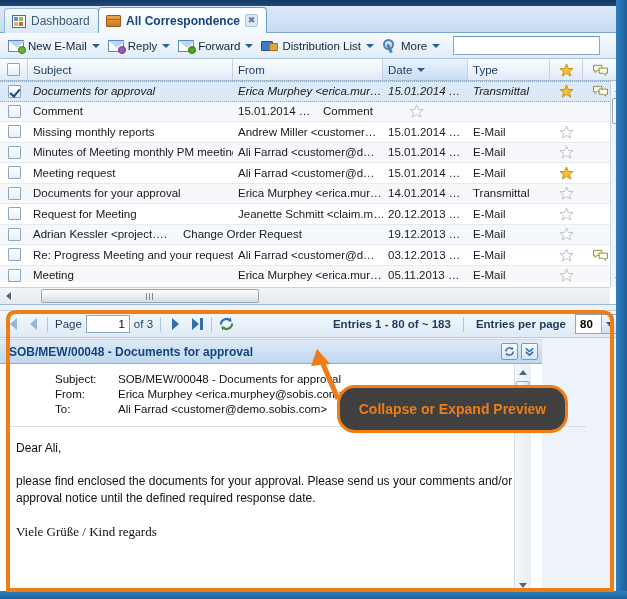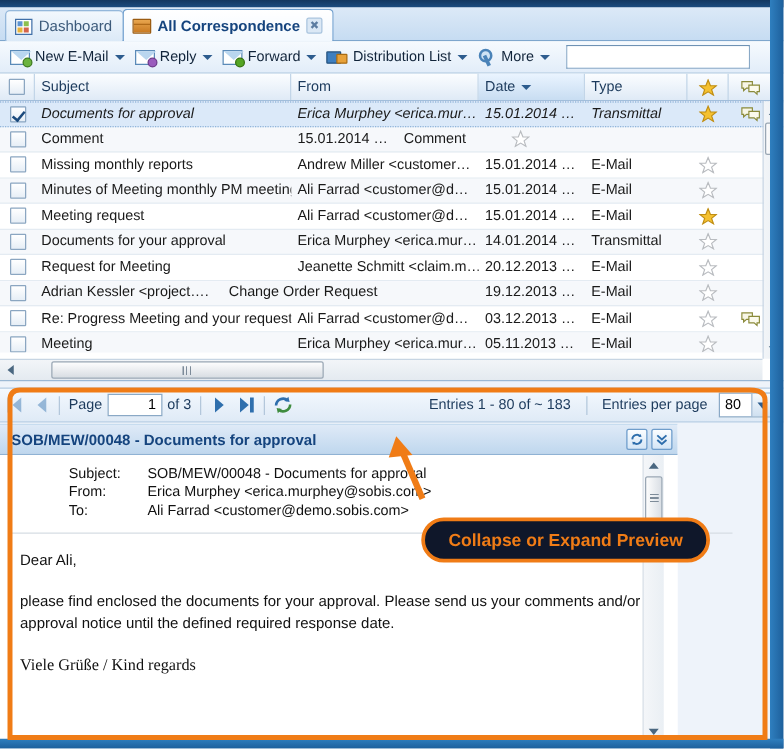--- a/index.html
+++ b/index.html
@@ -224,21 +224,21 @@
   .pg-input {
     width: 44px; height: 18px; border: 1px solid #8aa9c6; background: #fff;
     text-align: right; padding: 0 4px; font-size: 11.5px;
     font-family: "Liberation Sans", sans-serif; outline:none;
   }
   .tri-big-r { width:0;height:0;border-top:6px solid transparent;border-bottom:6px solid transparent;border-left:9px solid #2f6fad; }
   .tri-big-l { width:0;height:0;border-top:6px solid transparent;border-bottom:6px solid transparent;border-right:9px solid #2f6fad; }
   .bar-l { width:3px; height:12px; background:#2f6fad; margin-right:1px; }
   .bar-r { width:3px; height:12px; background:#2f6fad; margin-left:1px; }
   .refresh-ico { width:16px;height:16px; position:relative; display:block; }
-  .pg-right { margin-left: auto; display: flex; align-items: center; padding-right: 8px; gap: 5px; }
+  .pg-right { margin-left: auto; display: flex; align-items: center; padding-right: 8px; gap: 5px; font-weight: bold; }
   .epp-select {
     width: 44px; height: 20px; border: 1px solid #8aa9c6; background: #fff;
     display: flex; align-items: center; justify-content: space-between;
     font-size: 11.5px; padding-left: 4px; cursor: pointer;
   }
   .epp-arrow {
     width: 17px; height: 18px; background: linear-gradient(#f6fafd,#cfe0f0);
     border-left: 1px solid #9ab6d2; display:flex; align-items:center; justify-content:center;
   }
 
@@ -282,23 +282,23 @@
 
   
   .edge-right { position:absolute; right:0; top:0; width:11px; height:599px;
                 background: linear-gradient(90deg,#2f7fbf,#1d5f9b); }
   .edge-bottom { position:absolute; left:0; bottom:0; width:627px; height:8px;
                 background: linear-gradient(#2f7fbf,#1d5f9b); }
 
   
   .anno { position: absolute; left:0; top:0; width:627px; height:599px; pointer-events:none; }
   .anno-box {
-    position: absolute; left: 337px; top: 385px; width: 231px; height: 36px;
-    border: 3px solid #f07c16; border-radius: 18px; background: #0f172a;
-    display: flex; align-items: center; justify-content: center; margin-top: 29px;
+    position: absolute; left: 337px; top: 385px; width: 231px; height: 48px;
+    border: 3px solid #f07c16; border-radius: 18px; background: #404040;
+    display: flex; align-items: center; justify-content: center;
   }
   .anno-text { font-size: 14px; font-weight: bold; color: #f07c16; }
 </style>
 </head>
 <body>
 
 <div id="app">
 
   <div class="topstrip"></div>
 

